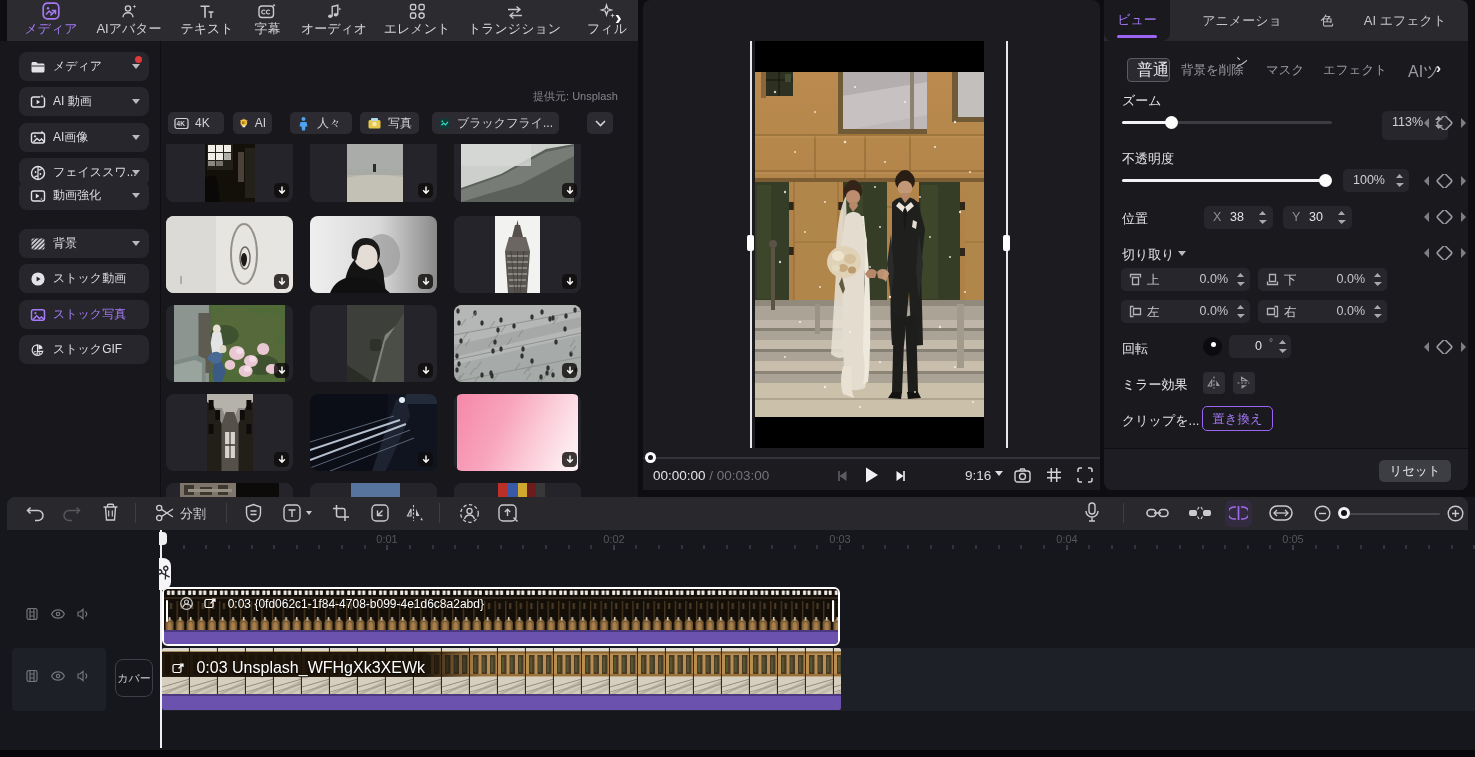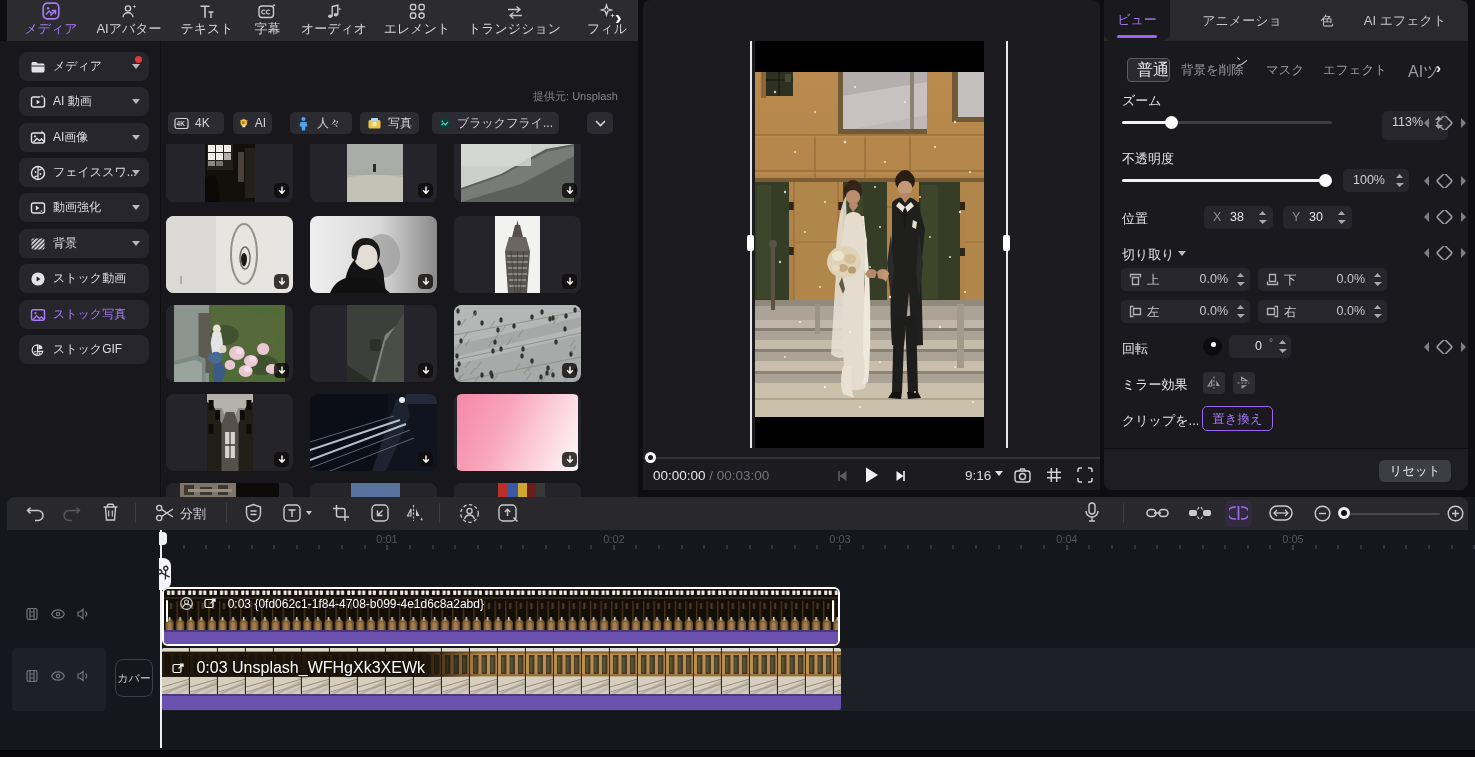--- a/index.html
+++ b/index.html
@@ -177,21 +177,21 @@
   </div>
   <div class="spill" style="top:117px;">
     <svg class="sicon" viewBox="0 0 16 16">
         <circle cx="8" cy="8" r="6.5" fill="none" stroke="#e3e3e7" stroke-width="1.4"></circle>
         <path d="M8 1.5v13M8 5.2c1.8 0 3.2-.8 3.8-1.8M8 10.8c-1.8 0-3.2.8-3.8 1.8" fill="none" stroke="#e3e3e7" stroke-width="1.2"></path>
         <circle cx="5.6" cy="7" r=".9" fill="#e3e3e7"></circle>
         <circle cx="10.4" cy="9" r=".9" fill="#e3e3e7"></circle>
       </svg>
     フェイススワ...<span class="caret"></span>
   </div>
-  <div class="spill" style="top:152px;text-align:right;">
+  <div class="spill" style="top:140px;text-align:right;">
     <svg class="sicon" viewBox="0 0 16 16">
         <rect x="1.5" y="3" width="13" height="10" rx="2" fill="none" stroke="#e3e3e7" stroke-width="1.4"></rect>
         <path d="M5.8 5.6l3.6 2.4-3.6 2.4z" fill="#e3e3e7"></path>
         <path d="M10.8 10.5l.5-1.5.5 1.5 1.5.5-1.5.5-.5 1.5-.5-1.5-1.5-.5z" fill="#e3e3e7" stroke="#26262c" stroke-width=".6"></path>
       </svg>
     動画強化<span class="caret"></span>
   </div>
   <div class="spill" style="top:188px;">
     <svg class="sicon" viewBox="0 0 16 16">
         <defs>

